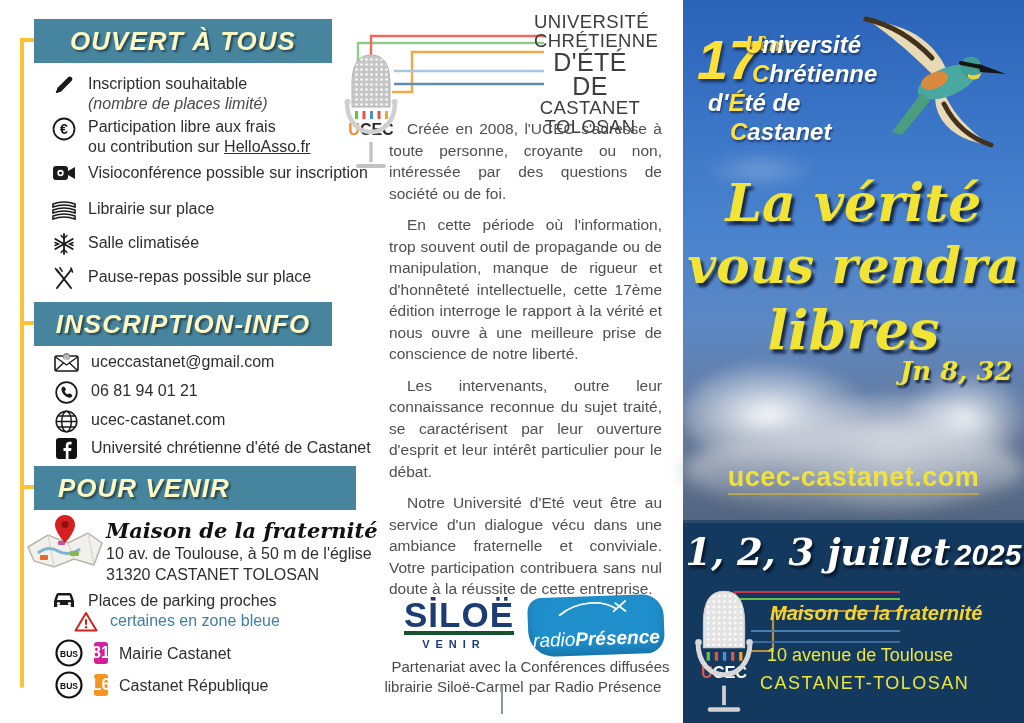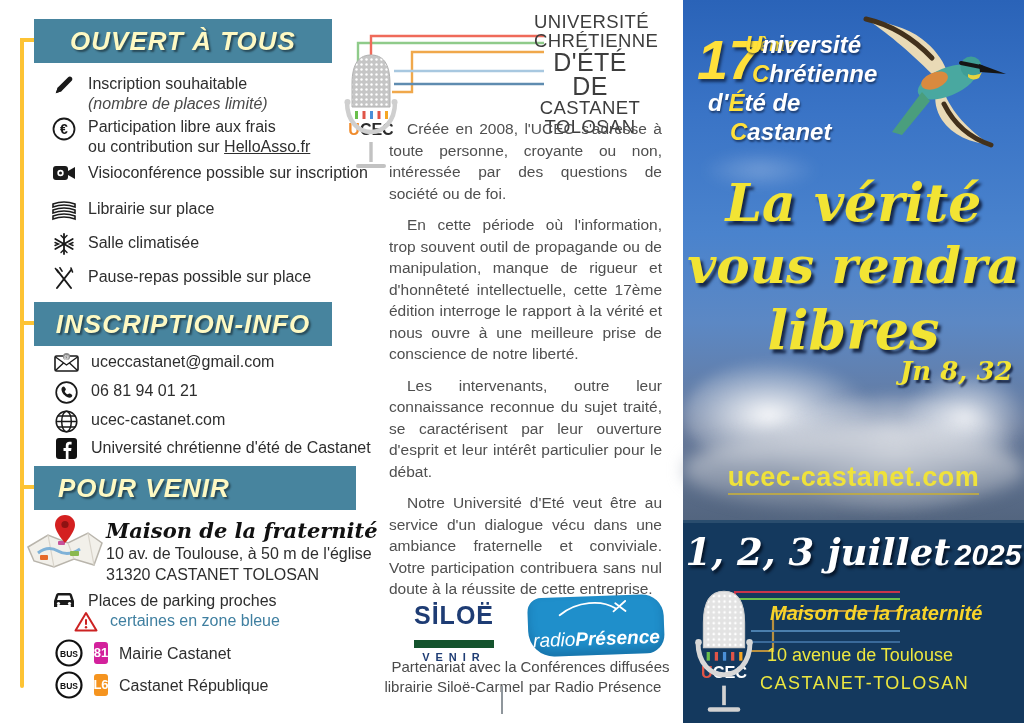--- a/index.html
+++ b/index.html
@@ -11,34 +11,34 @@
   .hdr{position:absolute;left:34px;width:298px;height:44px;background:#47849E;color:#fef9c3;
        display:flex;align-items:center;justify-content:center;
        font-style:italic;font-weight:bold;font-size:26px;letter-spacing:1px;
        text-shadow:2px 2px 2px rgba(0,0,0,.45);white-space:nowrap;}
   .hdr.left{justify-content:flex-start;padding-left:24px;}
   .row{position:absolute;display:flex;gap:11px;align-items:flex-start;
        font-size:16px;color:#2e2e2e;line-height:20px;}
   .ic{width:27px;flex:none;display:flex;justify-content:center;margin-top:0px;}
   .sub{font-style:italic;color:#4a4a4a;}
   .lnk{text-decoration:underline;color:#2e2e2e;}
-  .busline{width:14px;height:22px;border-radius:3px;color:#fff;font-weight:bold;font-size:13px;
+  .busline{width:14px;height:22px;border-radius:3px;color:#fff;font-weight:bold;font-size:16px;
            display:flex;align-items:center;justify-content:center;flex:none;}
   .note{color:#3f7fa0;}
 
   
   .ctitle{position:absolute;left:534px;top:12px;width:112px;text-align:center;
           color:#3d3d3d;line-height:19px;font-size:18.5px;letter-spacing:.4px;font-weight:500;}
   .ctitle .big{font-size:25px;line-height:24px;}
   .para-wrap{position:absolute;left:389px;top:118px;width:273px;
              font-size:15.5px;line-height:21.5px;color:#4f4f4f;text-align:justify;}
   .para-wrap p{margin:0 0 10px 0;text-indent:18px;}
   .siloe{position:absolute;left:404px;top:600px;width:100px;text-align:center;color:#1E3C74;}
-  .siloe .nm{font-size:25px;font-weight:bold;letter-spacing:1px;border-bottom:8px solid #14532d;
-             display:inline-block;padding-bottom:10px;line-height:30px;}
+  .siloe .nm{font-size:35px;font-weight:bold;letter-spacing:1px;border-bottom:4px solid #14532d;
+             display:inline-block;padding-bottom:1px;line-height:30px;}
   .siloe .sb{font-size:11px;font-weight:bold;letter-spacing:6px;margin-top:3px;}
   .radio{position:absolute;left:528px;top:596px;width:136px;height:52px;background:#1F8FCB;
          border-radius:14px 22px 18px 26px;transform:rotate(-2deg);
          display:flex;align-items:flex-end;justify-content:center;padding-bottom:7px;
          box-shadow:inset 0 -6px 10px rgba(0,40,80,.25);}
   .radio .t{color:#fff;font-style:italic;font-size:19px;line-height:19px;white-space:nowrap;}
   .radio .t b{font-weight:bold;}
   .fish{position:absolute;top:4px;left:30px;}
   .cap{position:absolute;width:150px;text-align:center;font-size:15px;line-height:20px;color:#4a4a4a;}
 

